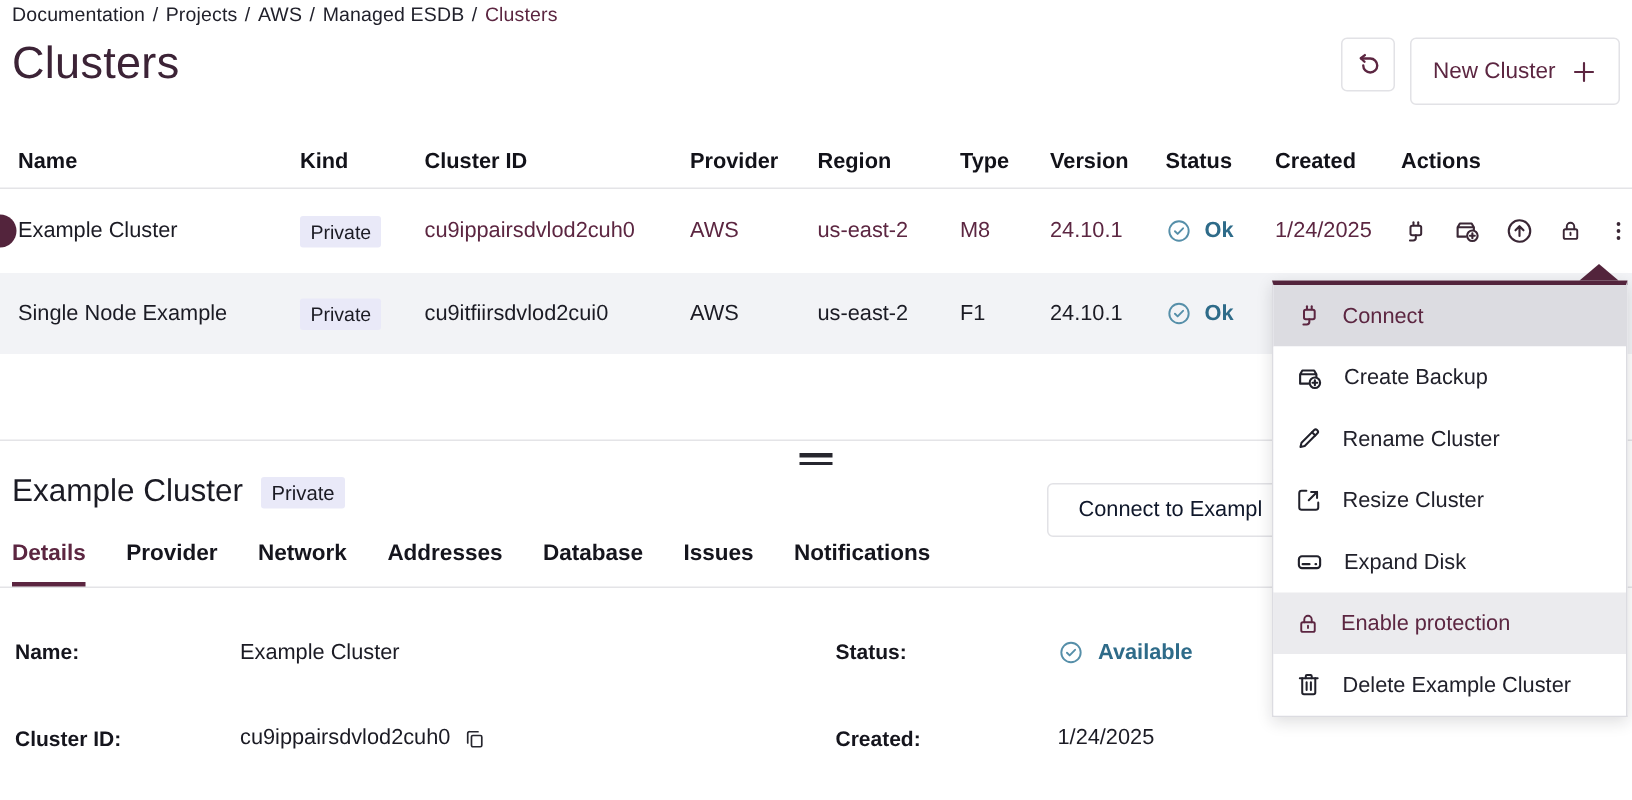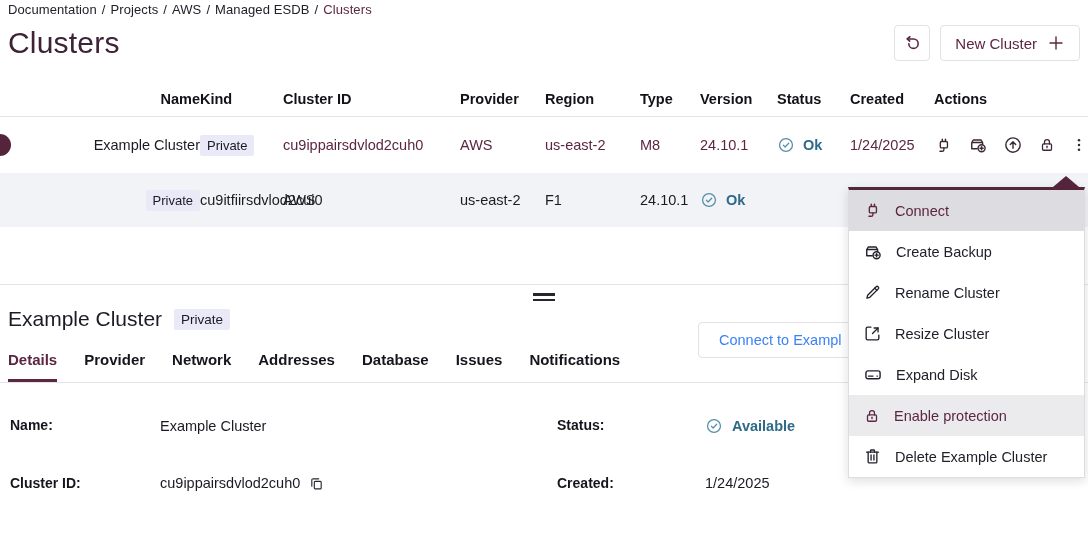--- a/index.html
+++ b/index.html
@@ -12,28 +12,28 @@
   .breadcrumb a { color:#21212b; text-decoration:none; cursor:pointer; }
   .breadcrumb .sep { margin:0 5px; color:#21212b; }
   .breadcrumb .current { color:#5c2641; }
 
   
   .header-row { display:flex; align-items:flex-start; padding:8px 8px 0 8px; }
   .page-title { font-size:30px; font-weight:400; color:#3c2336; letter-spacing:.2px; line-height:36px; }
   .header-actions { margin-left:auto; display:flex; gap:10px; }
   .icon-btn { width:36px; height:36px; border:1px solid #e2e2e6; border-radius:4px; background:#fff;
               display:flex; align-items:center; justify-content:center; color:#5c2641; cursor:pointer; }
-  .btn { height:36px; border:1px solid #e2e2e6; border-radius:4px; background:#fff; color:#5c2641;
+  .btn { height:45px; border:1px solid #e2e2e6; border-radius:4px; background:#fff; color:#5c2641;
          font-size:15px; display:flex; align-items:center; gap:10px; padding:0 14px; cursor:pointer;
          font-family:inherit; }
 
   
   .cluster-table { margin-top:20px; }
   .t-grid { display:grid; grid-template-columns:200px 83px 177px 85px 95px 60px 77px 73px 84px 1fr; align-items:center; }
-  .t-grid > :first-child { padding-left:12px;text-align:right; }
+  .t-grid > :first-child { padding-left:12px; }
   .t-header { height:36px; border-bottom:1px solid #e4e4e7; font-size:14.5px; font-weight:700; color:#121219; }
   .t-row { height:56px; font-size:14.5px; position:relative; cursor:pointer; }
   .t-row.alt { height:54px; background:#f2f3f6; }
   .row-marker { position:absolute; left:0; top:50%; transform:translateY(-50%); width:11px; height:22px;
                 border-radius:0 11px 11px 0; background:#53243c; }
   .cell-dark { color:#1b1b24; }
   .cell-maroon { color:#5c2641; }
   .badge { display:inline-block; background:#e9e9f8; color:#1b1b24; font-size:13px; padding:3px 7px; border-radius:2px; }
   .status-cell { display:flex; align-items:center; gap:8px; font-weight:700; color:#2e6b89; }
   .status-cell svg { color:#568fa9; }
@@ -43,21 +43,21 @@
   
   .split-divider { margin-top:57px; border-top:1px solid #e4e4e7; position:relative; }
   .drag-handle { position:absolute; left:50%; transform:translateX(-50%); top:8px; width:22px; cursor:row-resize; }
   .drag-handle i { display:block; height:2.5px; background:#26262e; margin-bottom:3px; }
 
   
   .detail-header { display:flex; align-items:center; padding:22px 8px 0 8px; }
   .detail-title { font-size:21px; font-weight:400; color:#1b1b24; }
   .detail-header .badge { margin-left:12px; font-size:13.5px; }
   .connect-btn { position:absolute; left:698px; top:322px; width:252px; height:36px; background:#fff;
-                 border:1px solid #e2e2e6; border-radius:4px; color:#3b82f6; font-size:14.5px;
+                 border:1px solid #e2e2e6; border-radius:4px; color:#0f172a; font-size:14.5px;
                  text-align:left; padding:0 0 0 20px; font-family:inherit; cursor:pointer; z-index:1;
                  white-space:nowrap; overflow:hidden; }
 
   .tabs-row { display:flex; gap:27px; padding:0 8px; margin-top:14px; border-bottom:1px solid #e4e4e7; }
   .tab { font-size:15px; font-weight:700; color:#15151d; padding:6px 0 11px 0; cursor:pointer; border-bottom:3px solid transparent; }
   .tab.active { color:#5c2641; border-bottom-color:#5c2641; }
 
   .details-grid { display:grid; grid-template-columns:150px 397px 148px 1fr; row-gap:40px; padding:34px 0 0 10px; font-size:14.5px; }
   .field-label { font-weight:700; font-size:14px; color:#15151d; }
   .field-value { color:#1b1b24; display:flex; align-items:center; gap:9px; }
@@ -180,20 +180,21 @@
           <svg width="16" height="18" viewBox="0 0 24 24" fill="currentColor">
             <circle cx="12" cy="5" r="1.9"></circle>
               <circle cx="12" cy="12" r="1.9"></circle>
               <circle cx="12" cy="19" r="1.9"></circle>
           </svg>
         </span>
       </div>
     </div>
 
     <div class="t-grid t-row alt">
+      <div class="cell-dark">Single Node Example</div>
       <div><span class="badge">Private</span></div>
       <div class="cell-dark">cu9itfiirsdvlod2cui0</div>
       <div class="cell-dark">AWS</div>
       <div class="cell-dark">us-east-2</div>
       <div class="cell-dark">F1</div>
       <div class="cell-dark">24.10.1</div>
       <div class="status-cell">
         <span>
           <svg width="18" height="18" viewBox="0 0 24 24" fill="none" stroke="currentColor" stroke-width="1.7" stroke-linecap="round" stroke-linejoin="round">
             <circle cx="12" cy="12" r="8.6"></circle>

